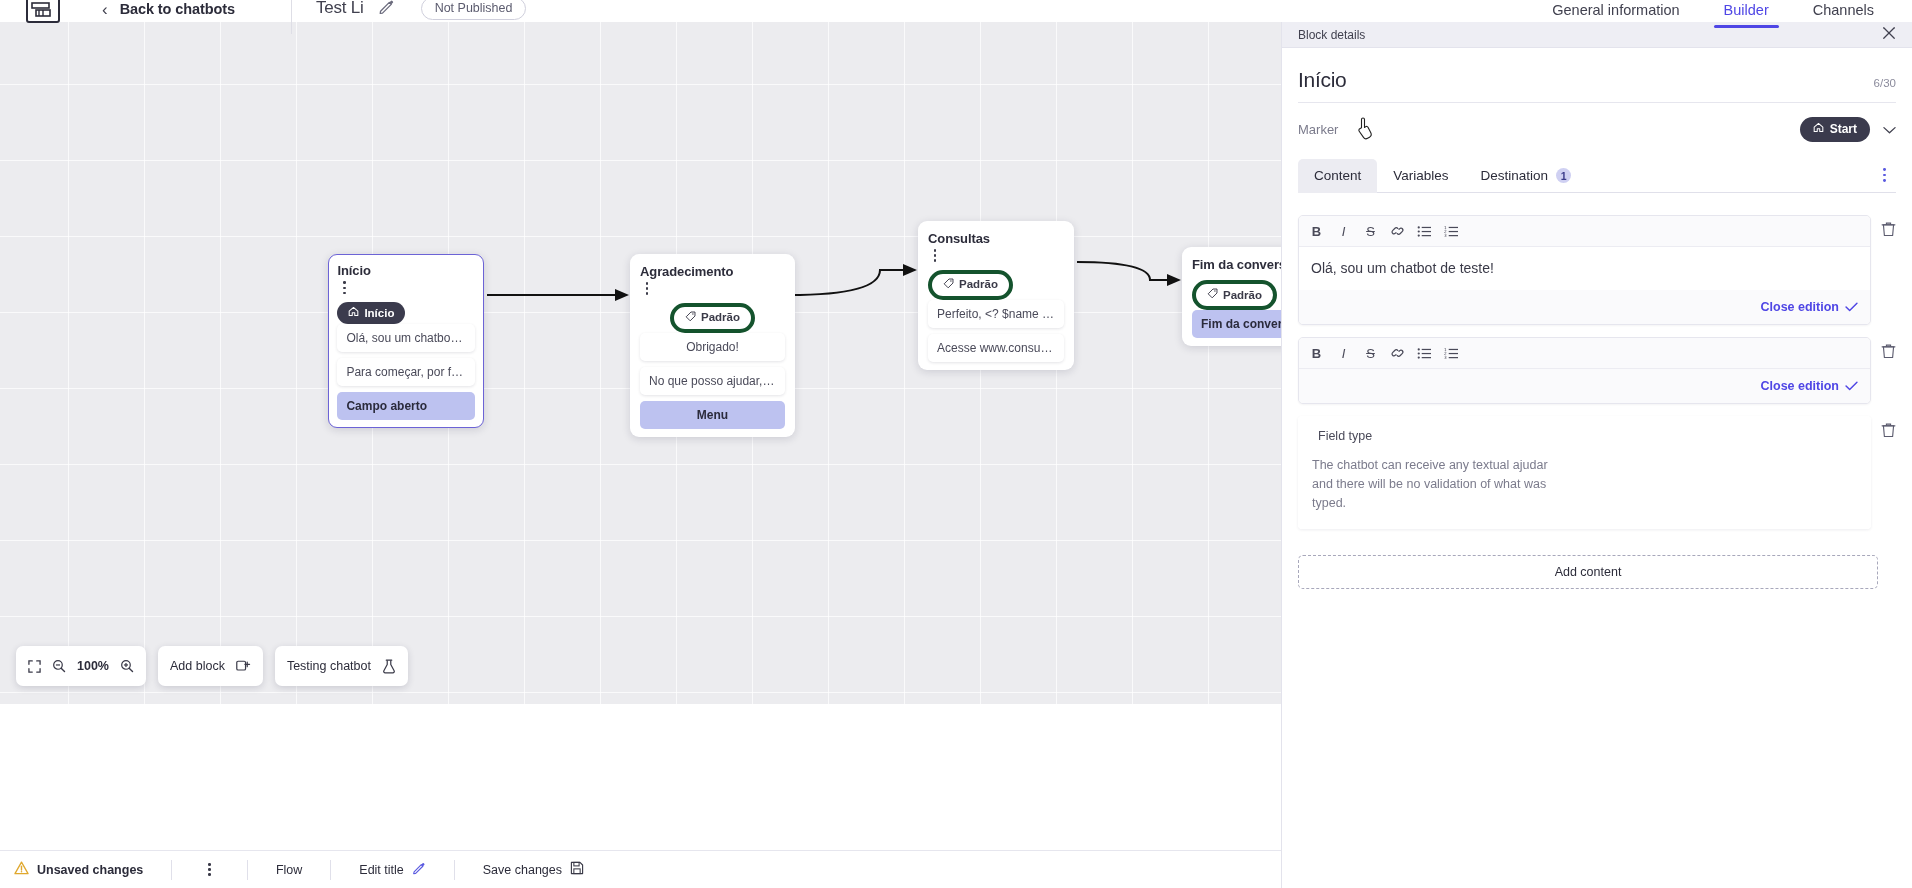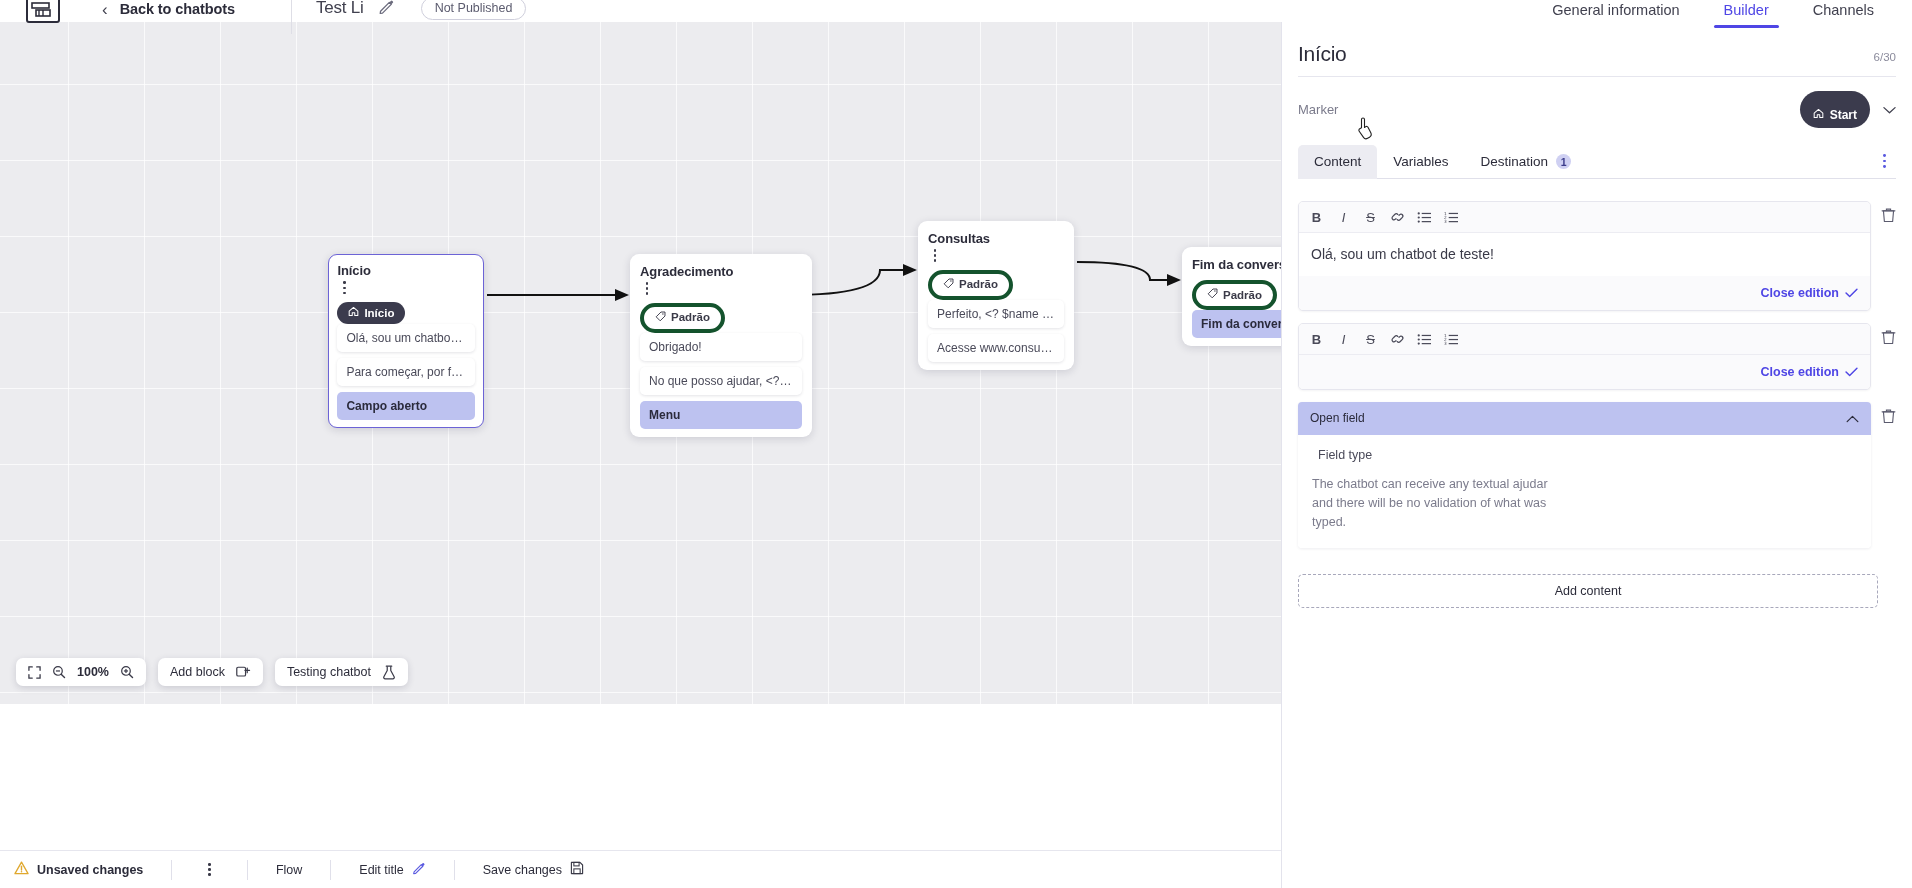--- a/index.html
+++ b/index.html
@@ -96,31 +96,31 @@
   .tag-default { background: #fff; color: #3a3a48; border: 4px solid #14532d; font-weight: 600; }
   .node-rows { display: flex; flex-direction: column; gap: 6px; }
   .row {
     background: #fff; border-radius: 5px; padding: 7px 9px;
     font-size: 12px; color: #4a4a59; white-space: nowrap; overflow: hidden;
     text-overflow: ellipsis; box-shadow: 0 1px 3px rgba(30,30,60,0.12);
   }
   .row.hl { background: #bdc2f0; color: #2b2b3c; font-weight: 700; box-shadow: none; }
 
   #node-inicio   { left: 328px; top: 232px; width: 156px; }
-  #node-agrad    { left: 630px; top: 232px; width: 182px; }
+  #node-agrad    { left: 630px; top: 232px; width: 165px; text-align: center; }
   #node-consul   { left: 918px; top: 199px; width: 156px; }
   #node-fim      { left: 1182px; top: 225px; width: 156px; }
 
   
   .canvas-toolbar {
     position: absolute; left: 16px; bottom: 18px; display: flex; gap: 12px; z-index: 20;
   }
   .tb-pill {
     background: #fff; border-radius: 7px; box-shadow: 0 2px 7px rgba(30,30,60,0.16);
-    height: 28px; display: flex; align-items: center; padding: 0 12px; gap: 11px;
+    height: 40px; display: flex; align-items: center; padding: 0 12px; gap: 11px;
     font-size: 12.5px; color: #2c2c3a; cursor: pointer;
   }
   .tb-pill .zoomlevel { font-weight: 700; font-size: 12.5px; }
   .icon-btn { display: flex; align-items: center; cursor: pointer; }
 
   
   .statusbar {
     position: absolute; left: 0; bottom: 0; width: 1281px; height: 38px;
     background: #fff; border-top: 1px solid #e6e6ee;
     display: flex; align-items: center; padding: 10px 14px; gap: 16px;
@@ -153,21 +153,21 @@
   .pb-count { font-size: 11.5px; color: #8b8b9c; }
 
   .marker-row {
     display: flex; align-items: center; justify-content: space-between;
     padding: 14px 0 8px;
   }
   .marker-label { font-size: 13px; color: #7b7b8c; }
   .marker-right { display: flex; align-items: center; gap: 13px; }
   .marker-pill {
     background: #3b3b4d; color: #fff; border-radius: 999px;
-    padding: 17px 13px 6px; font-size: 12px; font-weight: 700;
+    padding: 5px 13px 6px; font-size: 12px; font-weight: 700;
     display: inline-flex; align-items: center; gap: 6px; cursor: pointer;
   }
 
   .tabs-row {
     display: flex; align-items: center; border-bottom: 1px solid #e0e0ea;
     margin-top: 8px; position: relative;
   }
   .ptab {
     font-size: 13.5px; color: #2c2c3a; padding: 9px 16px 10px; cursor: pointer;
     display: flex; align-items: center; gap: 8px; position: relative; top: 1px;
@@ -465,20 +465,29 @@
         <svg width="14" height="14" viewBox="0 0 16 16">
           <path d="M1.6 1.6 H11.4 L14.4 4.6 V14.4 H1.6 Z" fill="none" stroke="#3a3a48" stroke-width="1.3" stroke-linejoin="round"></path>
           <rect x="4.4" y="1.6" width="6" height="4" fill="none" stroke="#3a3a48" stroke-width="1.2"></rect>
           <rect x="4.4" y="9" width="7.2" height="5.4" fill="none" stroke="#3a3a48" stroke-width="1.2"></rect>
         </svg>
       </span>
     </div>
   </div>
 
   <div class="panel">
+    <div class="panel-bar">
+      <span class="panel-bar-title">Block details</span>
+      <span>
+        <svg width="14" height="14" viewBox="0 0 16 16">
+          <line x1="2" y1="2" x2="14" y2="14" stroke="#41414f" stroke-width="1.4" stroke-linecap="round"></line>
+          <line x1="14" y1="2" x2="2" y2="14" stroke="#41414f" stroke-width="1.4" stroke-linecap="round"></line>
+        </svg>
+      </span>
+    </div>
 
     <div class="panel-body">
       <div class="pb-title-row">
         <div class="pb-title">Início</div>
         <div class="pb-count">6/30</div>
       </div>
 
       <div class="marker-row">
         <div class="marker-label">Marker</div>
         <div class="marker-right">
@@ -628,28 +637,20 @@
             <svg width="15" height="16" viewBox="0 0 16 17">
               <path d="M2.6 4 H13.4 L12.4 15.4 H3.6 Z" fill="none" stroke="#5b5b6e" stroke-width="1.2" stroke-linejoin="round"></path>
               <line x1="1.2" y1="4" x2="14.8" y2="4" stroke="#5b5b6e" stroke-width="1.3" stroke-linecap="round"></line>
               <path d="M5.8 4 V2.2 H10.2 V4" fill="none" stroke="#5b5b6e" stroke-width="1.2"></path>
             </svg>
           </span>
         </div>
 
         <div class="accordion">
           <div class="acc-box">
-            <div class="acc-head">
-              <span class="acc-head-title">Open field</span>
-              <span>
-                <svg width="13" height="8" viewBox="0 0 14 9">
-                  <path d="M1 7.4 L7 1.6 L13 7.4" fill="none" stroke="#2b2b3c" stroke-width="1.4" stroke-linecap="round" stroke-linejoin="round"></path>
-                </svg>
-              </span>
-            </div>
             <div class="acc-body">
               <div class="acc-label">Field type</div>
               <div class="acc-desc">The chatbot can receive any textual ajudar and there will be no validation of what was typed.</div>
             </div>
           </div>
           <span class="trash">
             <svg width="15" height="16" viewBox="0 0 16 17">
               <path d="M2.6 4 H13.4 L12.4 15.4 H3.6 Z" fill="none" stroke="#5b5b6e" stroke-width="1.2" stroke-linejoin="round"></path>
               <line x1="1.2" y1="4" x2="14.8" y2="4" stroke="#5b5b6e" stroke-width="1.3" stroke-linecap="round"></line>
               <path d="M5.8 4 V2.2 H10.2 V4" fill="none" stroke="#5b5b6e" stroke-width="1.2"></path>

